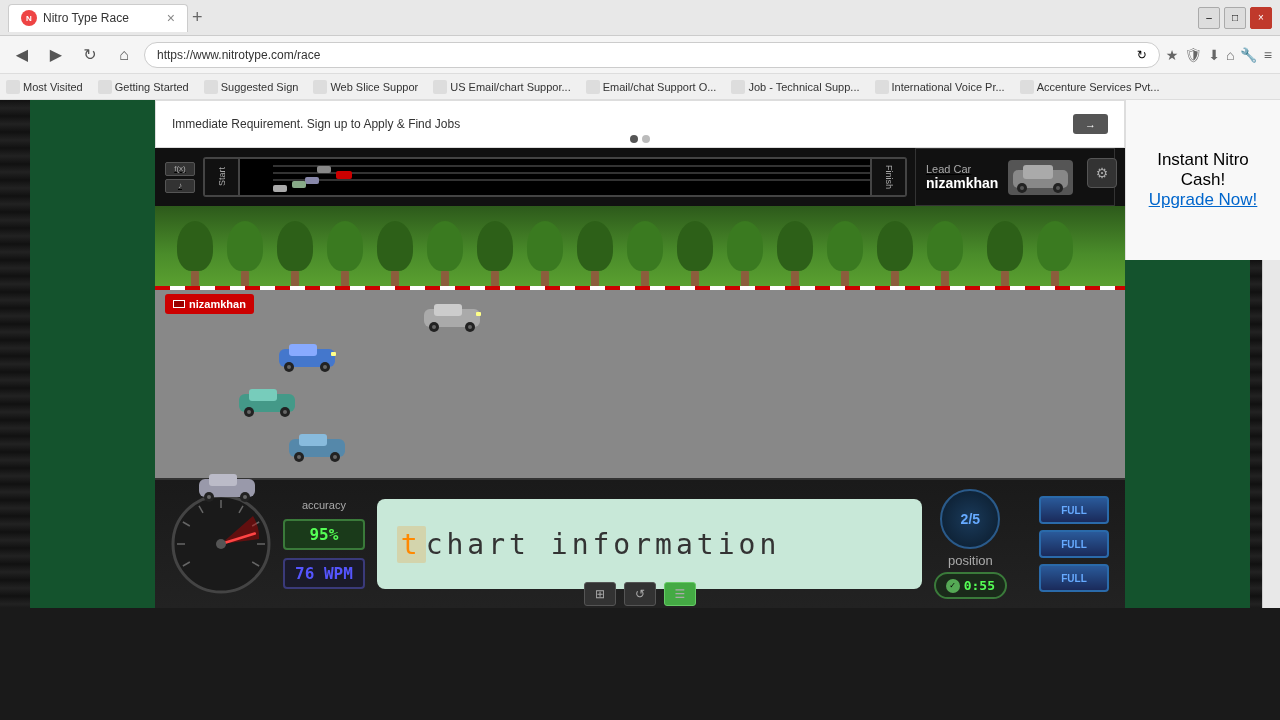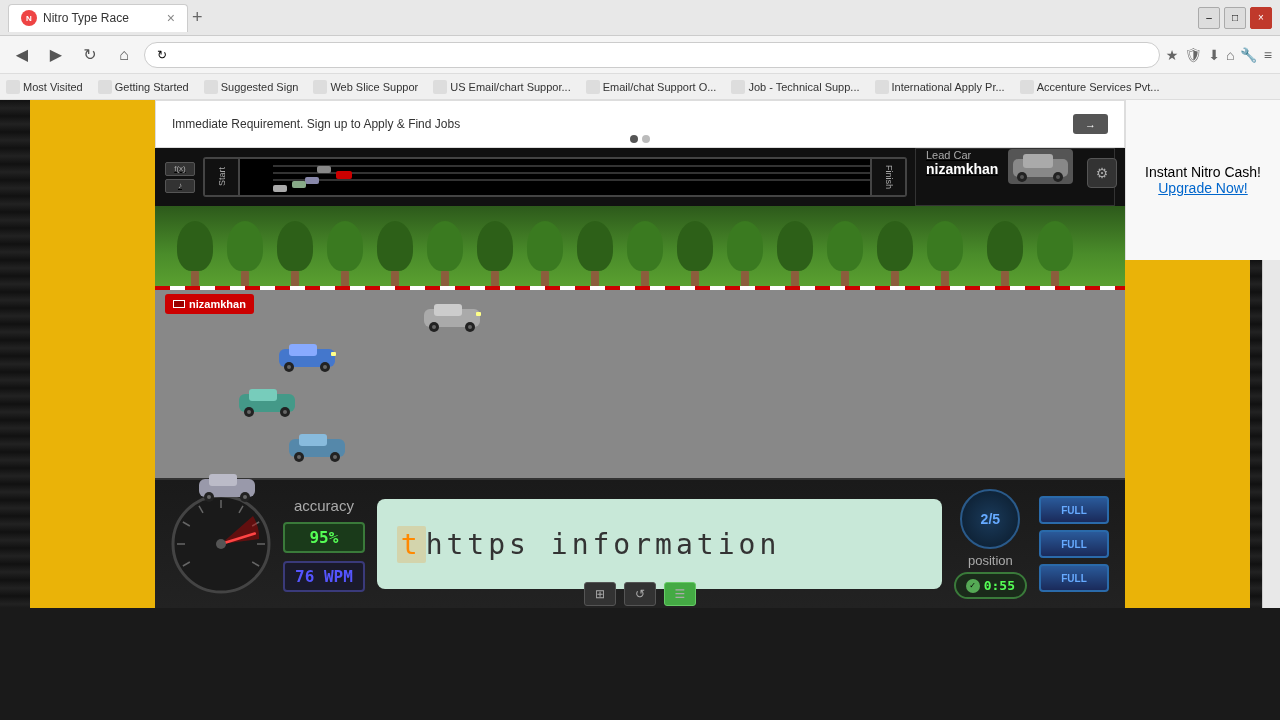--- a/index.html
+++ b/index.html
@@ -20,32 +20,32 @@
     .url-text { font-size: 12px; color: #333; flex: 1; }
     .url-icons { display: flex; gap: 4px; }
     .nav-right-icons { display: flex; gap: 6px; align-items: center; }
     .nav-right-icon { font-size: 14px; color: #666; cursor: pointer; }
 
     .bookmarks-bar { display: flex; align-items: center; height: 26px; background: #f0f0f0; border-bottom: 1px solid #ddd; padding: 0 6px; gap: 15px; overflow: hidden; }
     .bookmark-item { font-size: 11px; color: #333; cursor: pointer; white-space: nowrap; display: flex; align-items: center; gap: 3px; }
     .bookmark-item::before { content: ''; width: 14px; height: 14px; border-radius: 2px; background: #ddd; display: inline-block; }
 
     
-    .page-content { width: 1280px; height: 508px; position: relative; background: #eab308; overflow: hidden; }
+    .page-content { width: 1280px; height: 508px; position: relative; background: #14532d; overflow: hidden; }
 
     
     .ad-banner { position: absolute; top: 0; left: 155px; right: 155px; height: 48px; background: white; border: 1px solid #ddd; display: flex; align-items: center; padding: 0 16px; gap: 10px; z-index: 10; }
     .ad-text { font-size: 12px; color: #333; flex: 1; }
     .ad-btn { background: #555; color: white; border: none; padding: 4px 12px; border-radius: 3px; font-size: 11px; cursor: pointer; }
     .ad-dots { display: flex; gap: 4px; position: absolute; bottom: 4px; left: 50%; transform: translateX(-50%); }
     .ad-dot { width: 8px; height: 8px; border-radius: 50%; background: #bbb; }
     .ad-dot.active { background: #555; }
 
     
-    .right-ad { position: absolute; top: 0; right: 0; width: 155px; height: 160px; background: #f8f8f8; border-left: 1px solid #ddd; display: flex; flex-direction: column; align-items: center; justify-content: center; font-size: 14px; padding: 8px; text-align: center; z-index: 10; }
+    .right-ad { position: absolute; top: 0; right: 0; width: 155px; height: 160px; background: #f8f8f8; border-left: 1px solid #ddd; display: flex; flex-direction: column; align-items: center; justify-content: center; font-size: 17px; padding: 8px; text-align: center; z-index: 10; }
     .right-ad-link { color: #0066cc; text-decoration: underline; cursor: pointer; }
 
     
     .tire-left { position: absolute; left: 0; top: 0; width: 30px; height: 100%; background: repeating-linear-gradient(180deg, #111 0px, #222 8px, #111 16px); }
     .tire-right { position: absolute; right: 0; top: 0; width: 30px; height: 100%; background: repeating-linear-gradient(180deg, #111 0px, #222 8px, #111 16px); }
 
     
     .game-area { position: absolute; top: 48px; left: 155px; right: 155px; bottom: 0; background: #888; }
 
     
@@ -53,21 +53,21 @@
     .prog-controls { display: flex; flex-direction: column; gap: 3px; }
     .prog-ctrl-btn { width: 30px; height: 14px; background: #333; border: 1px solid #555; border-radius: 2px; display: flex; align-items: center; justify-content: center; cursor: pointer; font-size: 8px; color: #aaa; }
     .progress-track { flex: 1; background: #000; border: 2px solid #444; border-radius: 3px; height: 40px; position: relative; display: flex; align-items: center; }
     .prog-start { position: absolute; left: 0; top: 0; bottom: 0; width: 35px; display: flex; align-items: center; justify-content: center; background: #111; border-right: 2px solid #444; }
     .prog-start-label { font-size: 9px; color: #aaa; writing-mode: vertical-rl; transform: rotate(180deg); }
     .prog-finish { position: absolute; right: 0; top: 0; bottom: 0; width: 35px; display: flex; align-items: center; justify-content: center; background: #111; border-left: 2px solid #444; }
     .prog-finish-label { font-size: 9px; color: #aaa; writing-mode: vertical-rl; }
     .prog-track-inner { position: absolute; left: 37px; right: 37px; top: 4px; bottom: 4px; background: #000; }
 
     
-    .lead-car-panel { width: 200px; height: 58px; background: #111; border: 1px solid #333; display: flex; align-items: flex-start; padding: 0 10px; gap: 10px; }
+    .lead-car-panel { width: 200px; height: 58px; background: #111; border: 1px solid #333; display: flex; align-items: center; padding: 0 10px; gap: 10px; }
     .lead-car-info { display: flex; flex-direction: column; }
     .lead-car-label { font-size: 11px; color: #aaa; }
     .lead-car-name { font-size: 14px; color: white; font-weight: bold; }
     .lead-car-img { width: 65px; height: 35px; background: #555; border-radius: 4px; position: relative; overflow: hidden; }
 
     
     .settings-btn { position: absolute; right: 8px; top: 10px; width: 30px; height: 30px; background: #333; border: 1px solid #555; border-radius: 4px; display: flex; align-items: center; justify-content: center; cursor: pointer; font-size: 14px; color: #aaa; }
 
     
     .race-track { position: absolute; top: 58px; left: 0; right: 0; height: 390px; background: #888; overflow: hidden; }
@@ -89,41 +89,41 @@
     .player-flag { width: 12px; height: 8px; background: #900; border: 1px solid #fff; }
 
     
     .bottom-hud { position: absolute; bottom: 0; left: 0; right: 0; height: 130px; background: linear-gradient(180deg, #1a1a1a 0%, #222 100%); border-top: 2px solid #333; display: flex; align-items: center; padding: 0 16px; gap: 12px; }
 
     
     .speedometer { width: 100px; height: 100px; position: relative; }
 
     
     .stats-panel { display: flex; flex-direction: column; gap: 8px; }
-    .stat-label { font-size: 15px; color: #aaa; text-align: center; }
+    .stat-label { font-size: 11px; color: #aaa; text-align: center; }
     .stat-value-box { background: #1a3a1a; border: 2px solid #3a7a3a; border-radius: 4px; padding: 4px 10px; text-align: center; color: #55ff55; font-size: 16px; font-weight: bold; font-family: monospace; }
     .stat-value-box.wpm { background: #1a1a2a; border-color: #3a3a7a; color: #5555ff; }
 
     
     .typing-area { flex: 1; height: 90px; background: #c8e8d8; border-radius: 8px; display: flex; align-items: center; padding: 0 20px; overflow: hidden; }
     .current-char { color: #ff8800; font-size: 28px; font-family: monospace; background: rgba(255,136,0,0.2); padding: 2px 4px; border-radius: 2px; letter-spacing: 4px; }
     .remaining-text { color: #333; font-size: 28px; font-family: monospace; letter-spacing: 4px; }
 
     
     .position-panel { display: flex; flex-direction: column; align-items: center; gap: 4px; }
     .position-display { width: 60px; height: 60px; background: radial-gradient(circle, #1a3a5a 0%, #0a1a2a 100%); border: 2px solid #2a5a8a; border-radius: 50%; display: flex; align-items: center; justify-content: center; }
     .position-fraction { font-size: 14px; color: #66aaff; font-weight: bold; }
     .position-label { font-size: 13px; color: #aaa; }
     .timer-display { background: #1a2a1a; border: 2px solid #3a7a3a; border-radius: 20px; padding: 4px 10px; display: flex; align-items: center; gap: 4px; }
     .timer-icon { width: 14px; height: 14px; background: #5a5; border-radius: 50%; display: flex; align-items: center; justify-content: center; font-size: 8px; }
     .timer-text { font-size: 13px; color: #55ff55; font-weight: bold; font-family: monospace; }
 
     
     .nitro-panel { display: flex; flex-direction: column; gap: 6px; }
-    .nitro-btn { width: 70px; height: 28px; background: linear-gradient(180deg, #1a3a6a 0%, #0a1a3a 100%); border: 2px solid #2a6aaa; border-radius: 4px; display: flex; align-items: center; justify-content: center; cursor: pointer; }
+    .nitro-btn { width: 70px; height: 28px; background: linear-gradient(180deg, #1a3a6a 0%, #0a1a3a 100%); border: 2px solid #2a6aaa; border-radius: 4px; display: flex; align-items: center; justify-content: center; cursor: pointer; margin-left: 20px; }
     .nitro-btn-text { font-size: 10px; color: #66aaff; font-weight: bold; }
     .nitro-btn.full { background: linear-gradient(180deg, #2a5a9a 0%, #1a2a5a 100%); }
     .toolbar-btn { width: 32px; height: 24px; background: #333; border: 1px solid #555; border-radius: 3px; display: flex; align-items: center; justify-content: center; cursor: pointer; font-size: 12px; color: #aaa; }
 
     
     .scrollbar-right { position: absolute; right: 0; top: 0; width: 18px; height: 100%; background: #e8e8e8; border-left: 1px solid #ccc; display: flex; flex-direction: column; align-items: center; }
     .scroll-thumb { width: 14px; height: 30px; background: #aaa; border-radius: 3px; margin: 20px 2px; }
 
     
     .svg-car { overflow: visible; }
@@ -144,20 +144,21 @@
     <div class="win-btn close">×</div>
   </div>
 </div>
 
 <div class="nav-bar">
   <button class="nav-btn">◀</button>
   <button class="nav-btn">▶</button>
   <button class="nav-btn">↻</button>
   <button class="nav-btn">⌂</button>
   <div class="url-bar">
+    <span class="url-text">https://www.nitrotype.com/race</span>
     <div class="url-icons">
       <span>↻</span>
     </div>
   </div>
   <div class="nav-right-icons">
     <span class="nav-right-icon">★</span>
     <span class="nav-right-icon">🛡</span>
     <span class="nav-right-icon">⬇</span>
     <span class="nav-right-icon">⌂</span>
     <span class="nav-right-icon">🔧</span>
@@ -166,21 +167,21 @@
 </div>
 
 <div class="bookmarks-bar">
   <span class="bookmark-item">Most Visited</span>
   <span class="bookmark-item">Getting Started</span>
   <span class="bookmark-item">Suggested Sign</span>
   <span class="bookmark-item">Web Slice Suppor</span>
   <span class="bookmark-item">US Email/chart Suppor...</span>
   <span class="bookmark-item">Email/chat Support O...</span>
   <span class="bookmark-item">Job - Technical Supp...</span>
-  <span class="bookmark-item">International Apply Pr...</span>
+  <span class="bookmark-item">International Voice Pr...</span>
   <span class="bookmark-item">Accenture Services Pvt...</span>
 </div>
 
 <div class="page-content">
 
   <div class="tire-left"></div>
 
   <div class="tire-right"></div>
 
   <div class="ad-banner">
@@ -422,21 +423,21 @@
       </div>
 
       <div class="stats-panel">
         <span class="stat-label">accuracy</span>
         <div class="stat-value-box">95%</div>
         <div class="stat-value-box wpm">76 WPM</div>
       </div>
 
       <div class="typing-area">
         <span class="current-char">t</span>
-          <span class="remaining-text">https information</span>
+          <span class="remaining-text">chart information</span>
       </div>
 
       <div class="position-panel">
         <div class="position-display">
           <span class="position-fraction">2/5</span>
         </div>
         <span class="position-label">position</span>
         <div class="timer-display">
           <div class="timer-icon">✓</div>
           <span class="timer-text">0:55</span>

